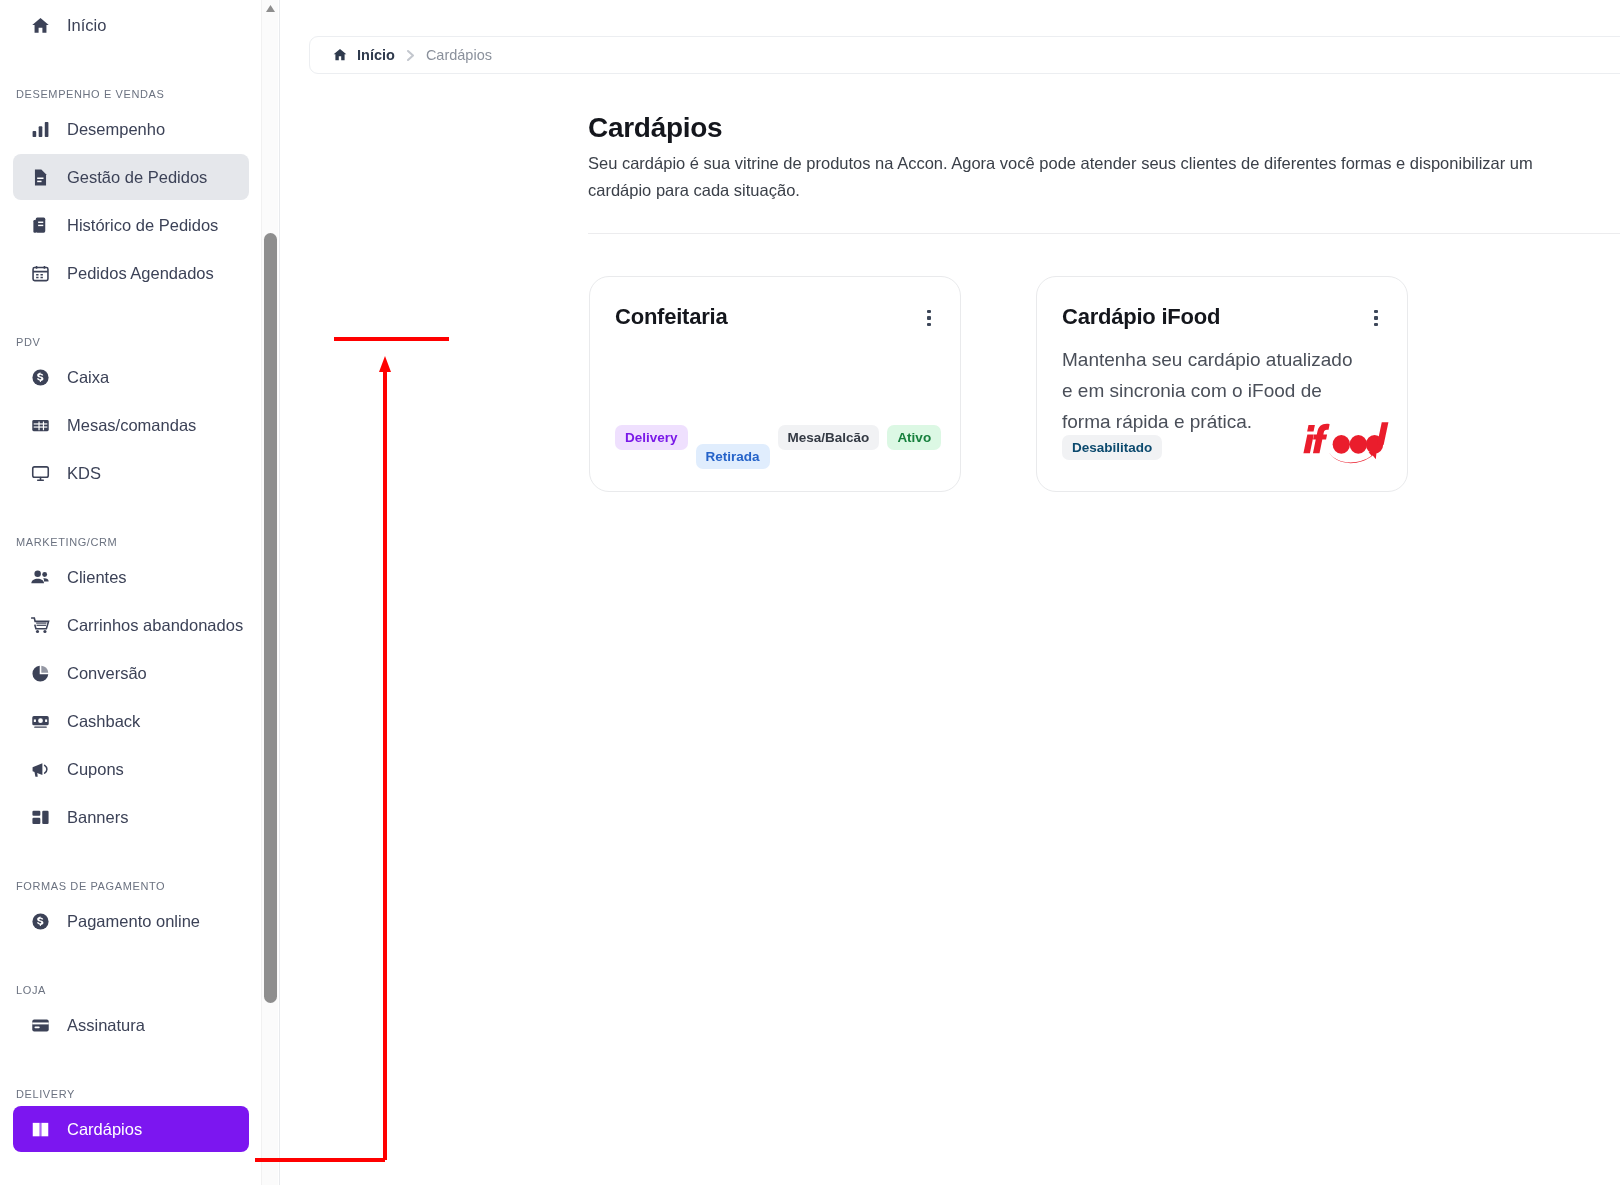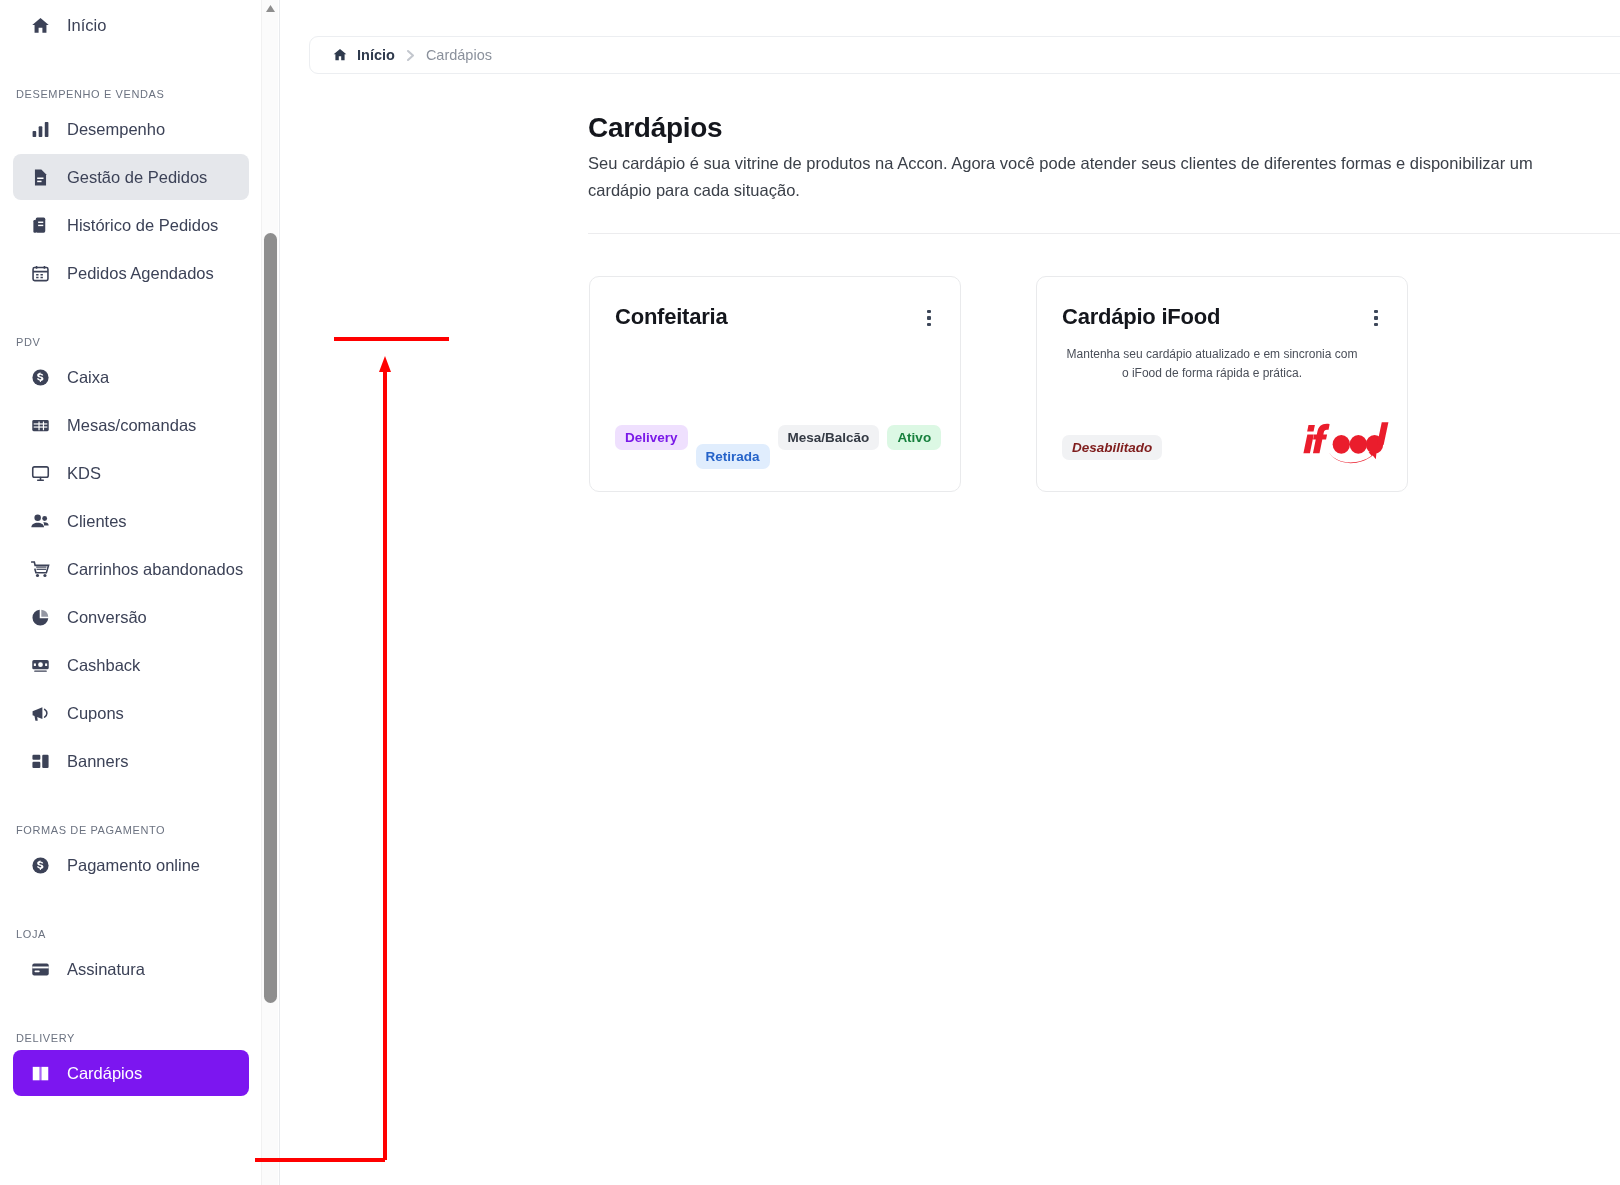--- a/index.html
+++ b/index.html
@@ -109,21 +109,21 @@
   .hr-sep {
     position: absolute; left: 308px; top: 233px;
     width: 1283px; height: 1px; background: #ececee;
   }
 
   
   .card {
     position: absolute;
     background: #fff;
     border: 1px solid #e9eaec;
-    border-radius: 10px;
+    border-radius: 20px;
   }
   #card-1 { left: 309px; top: 276px; width: 372px; height: 216px; }
   #card-2 { left: 756px; top: 276px; width: 372px; height: 216px; padding-left: 23px; }
 
   .card-title {
     position: absolute; left: 25px; top: 27px;
     font-size: 22px; font-weight: 700; color: #14161c;
     letter-spacing: -.01em;
   }
   .kebab {
@@ -131,37 +131,37 @@
     width: 18px; height: 22px;
     display: flex; flex-direction: column; align-items: center;
     justify-content: space-between; padding: 3px 0;
     cursor: pointer;
   }
   .kebab i { width: 3.4px; height: 3.4px; background: #3d4759; border-radius: 1px; display:block; }
 
   .card-desc {
     position: absolute; left: 25px; top: 68px;
     width: 300px;
-    font-size: 12px; line-height: 1.62; color: #4a4f59; text-align: center;
+    font-size: 19px; line-height: 1.62; color: #4a4f59;
   }
 
   .badge-row {
     position: absolute; left: 25px; bottom: 22px;
     display: flex; align-items: center; gap: 8px;
   }
   .badge {
     font-size: 13.5px; font-weight: 700;
     padding: 5px 10px; border-radius: 7px;
     white-space: nowrap;
   }
   .b-delivery { background: #efe0fe; color: #7a19e8; }
   .b-retirada { background: #e0edfd; color: #2563c9; margin-top: 39px; }
   .b-mesa     { background: #f1f2f4; color: #343a44; }
   .b-ativo    { background: #dcf8e4; color: #17803d; }
-  .b-desab    { background: #f1f2f4; color: #7f1d1d; font-style: italic; }
+  .b-desab    { background: #f1f2f4; color: #0c4a6e; }
 
   .badge-row-2 { position: absolute; left: 25px; top: 158px; display:flex; gap:8px; }
 
   .ifood-logo {
     position: absolute; left: 266px; top: 143px;
     width: 86px; height: 46px;
   }
 
   
   #annot { position: absolute; left: 0; top: 0; width: 1620px; height: 1185px; pointer-events: none; }
@@ -247,20 +247,21 @@
         </div>
         <div class="nav-item">
           <span class="ico">
             <svg viewBox="0 0 24 24" width="19" height="19" fill="none" stroke="currentColor" stroke-width="2">
               <rect x="2.2" y="3.6" width="19.6" height="13.2" rx="2.2"></rect>
               <path d="M8.5 20.6h7M12 17v3.6" stroke-linecap="round"></path>
             </svg>
           </span>
           <span>KDS</span>
         </div>
+        <div class="nav-section">MARKETING/CRM</div>
         <div class="nav-item">
           <span class="ico">
             <svg viewBox="0 0 24 24" width="20" height="20" fill="currentColor">
               <circle cx="9.2" cy="8" r="3.9"></circle>
               <circle cx="17.6" cy="9" r="2.9"></circle>
               <path d="M1.6 19.6c0-3.6 3.4-5.6 7.6-5.6s7.6 2 7.6 5.6z"></path>
               <path d="M17.3 13.4c2.9 0 5.1 1.4 5.1 3.9h-5.6c.2-1.6-.2-2.8-1.1-3.7.5-.1 1-.2 1.6-.2z"></path>
             </svg>
           </span>
           <span>Clientes</span>

